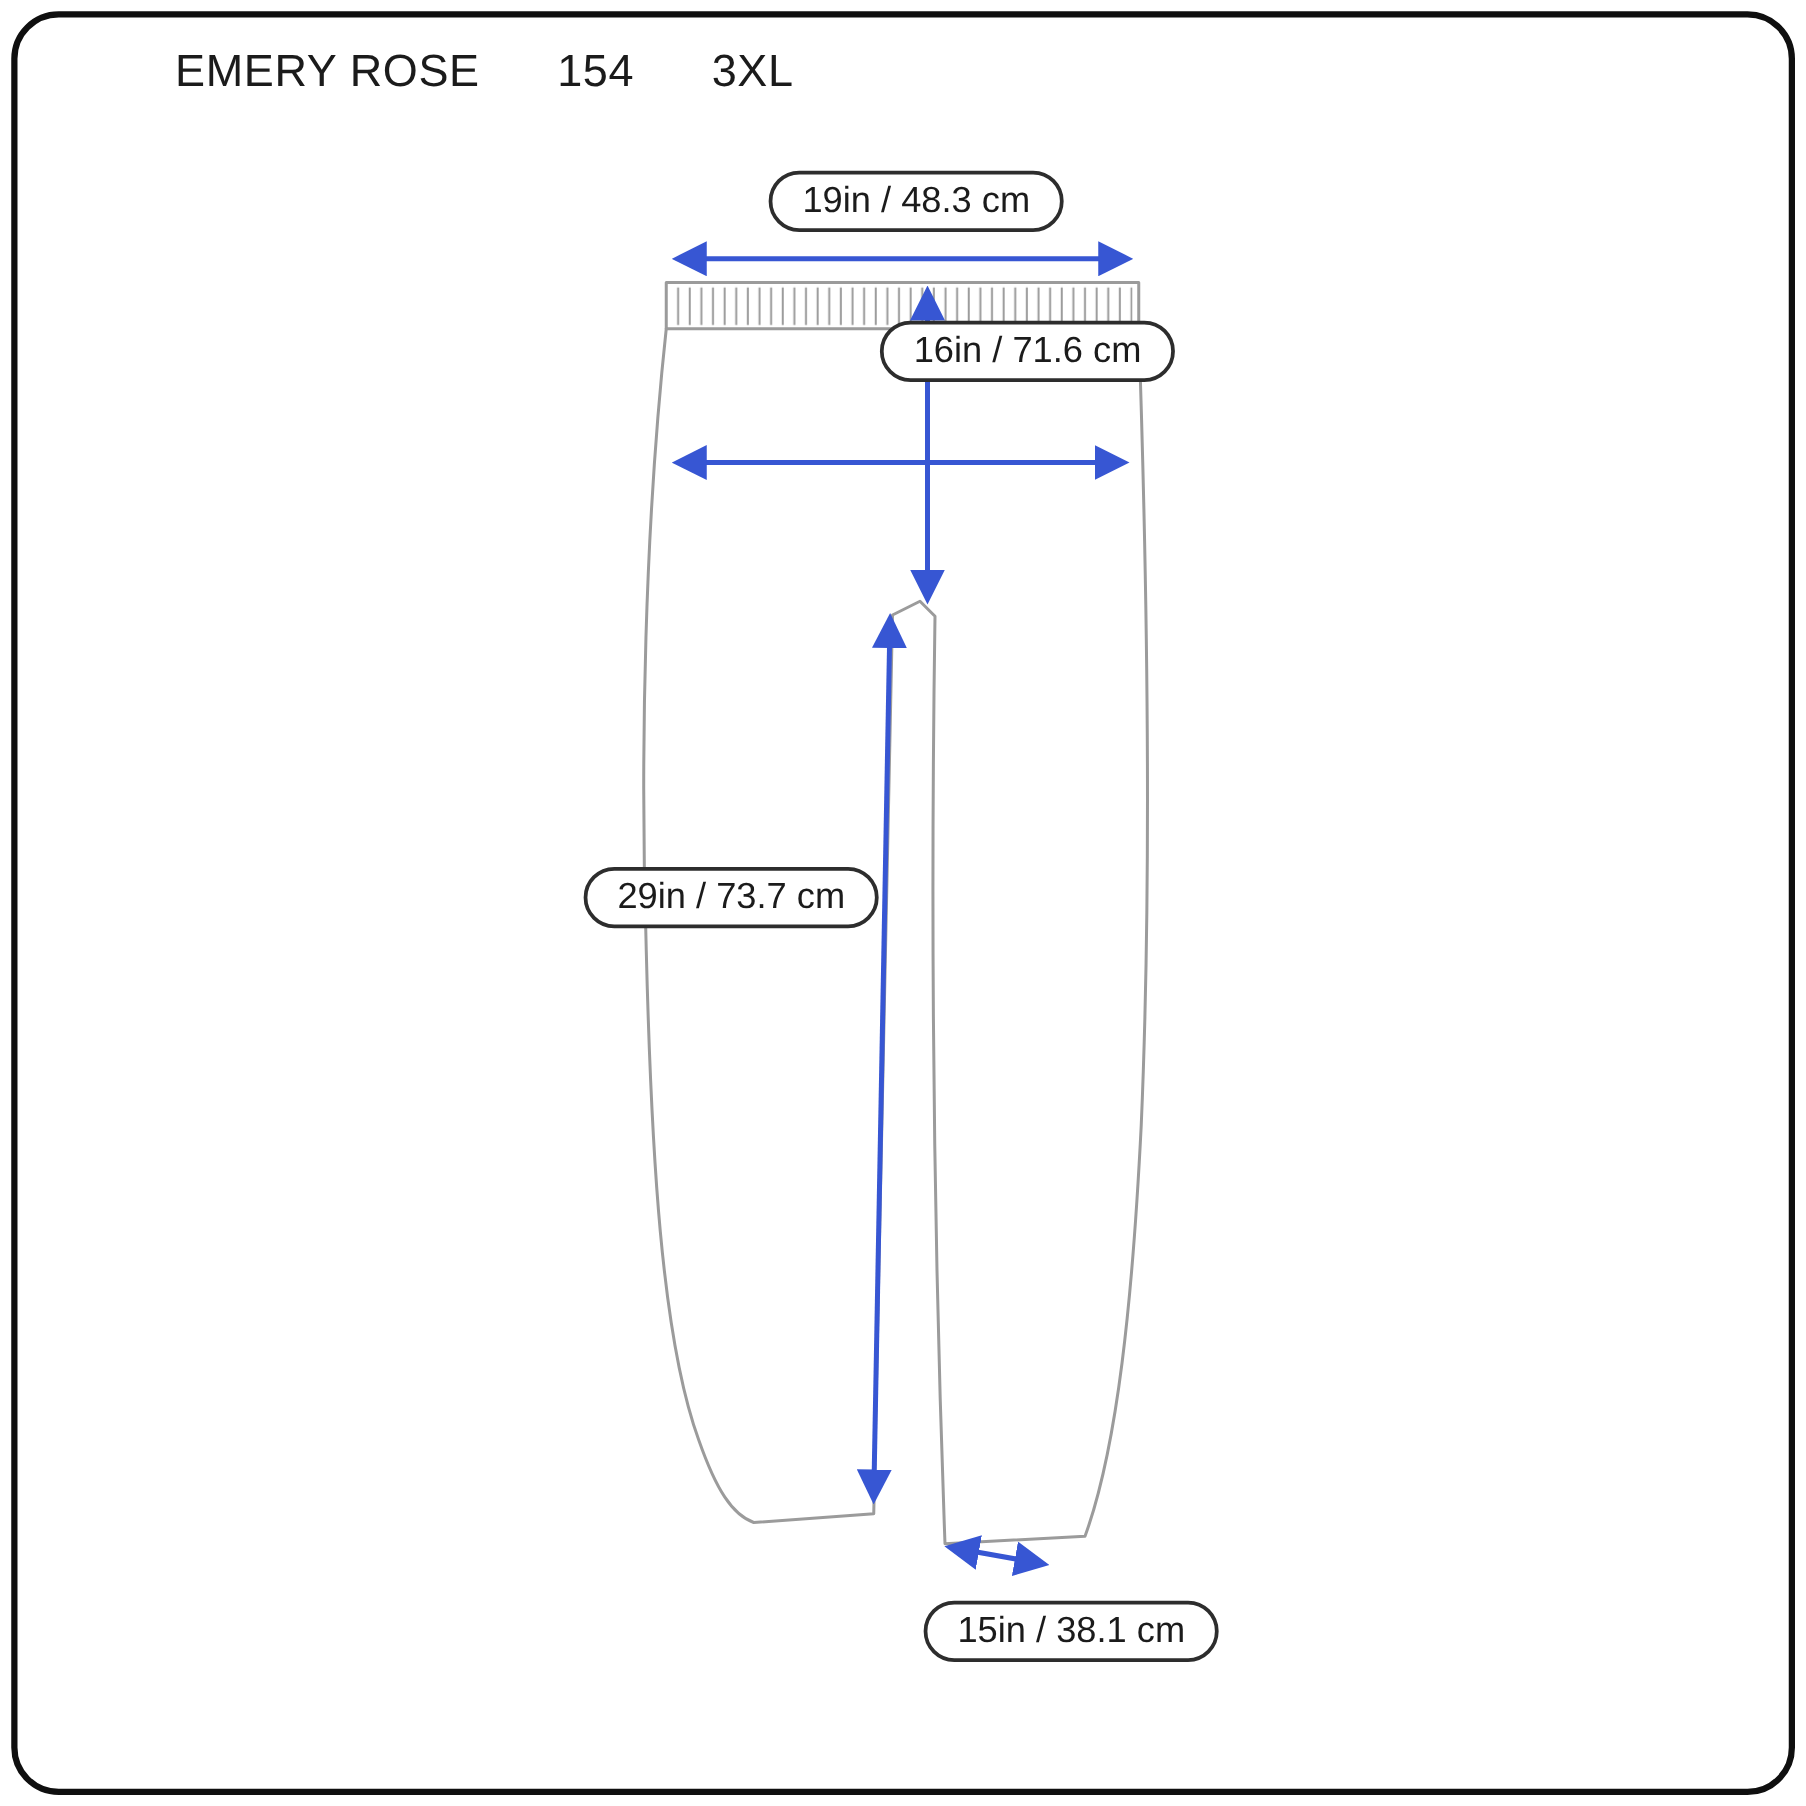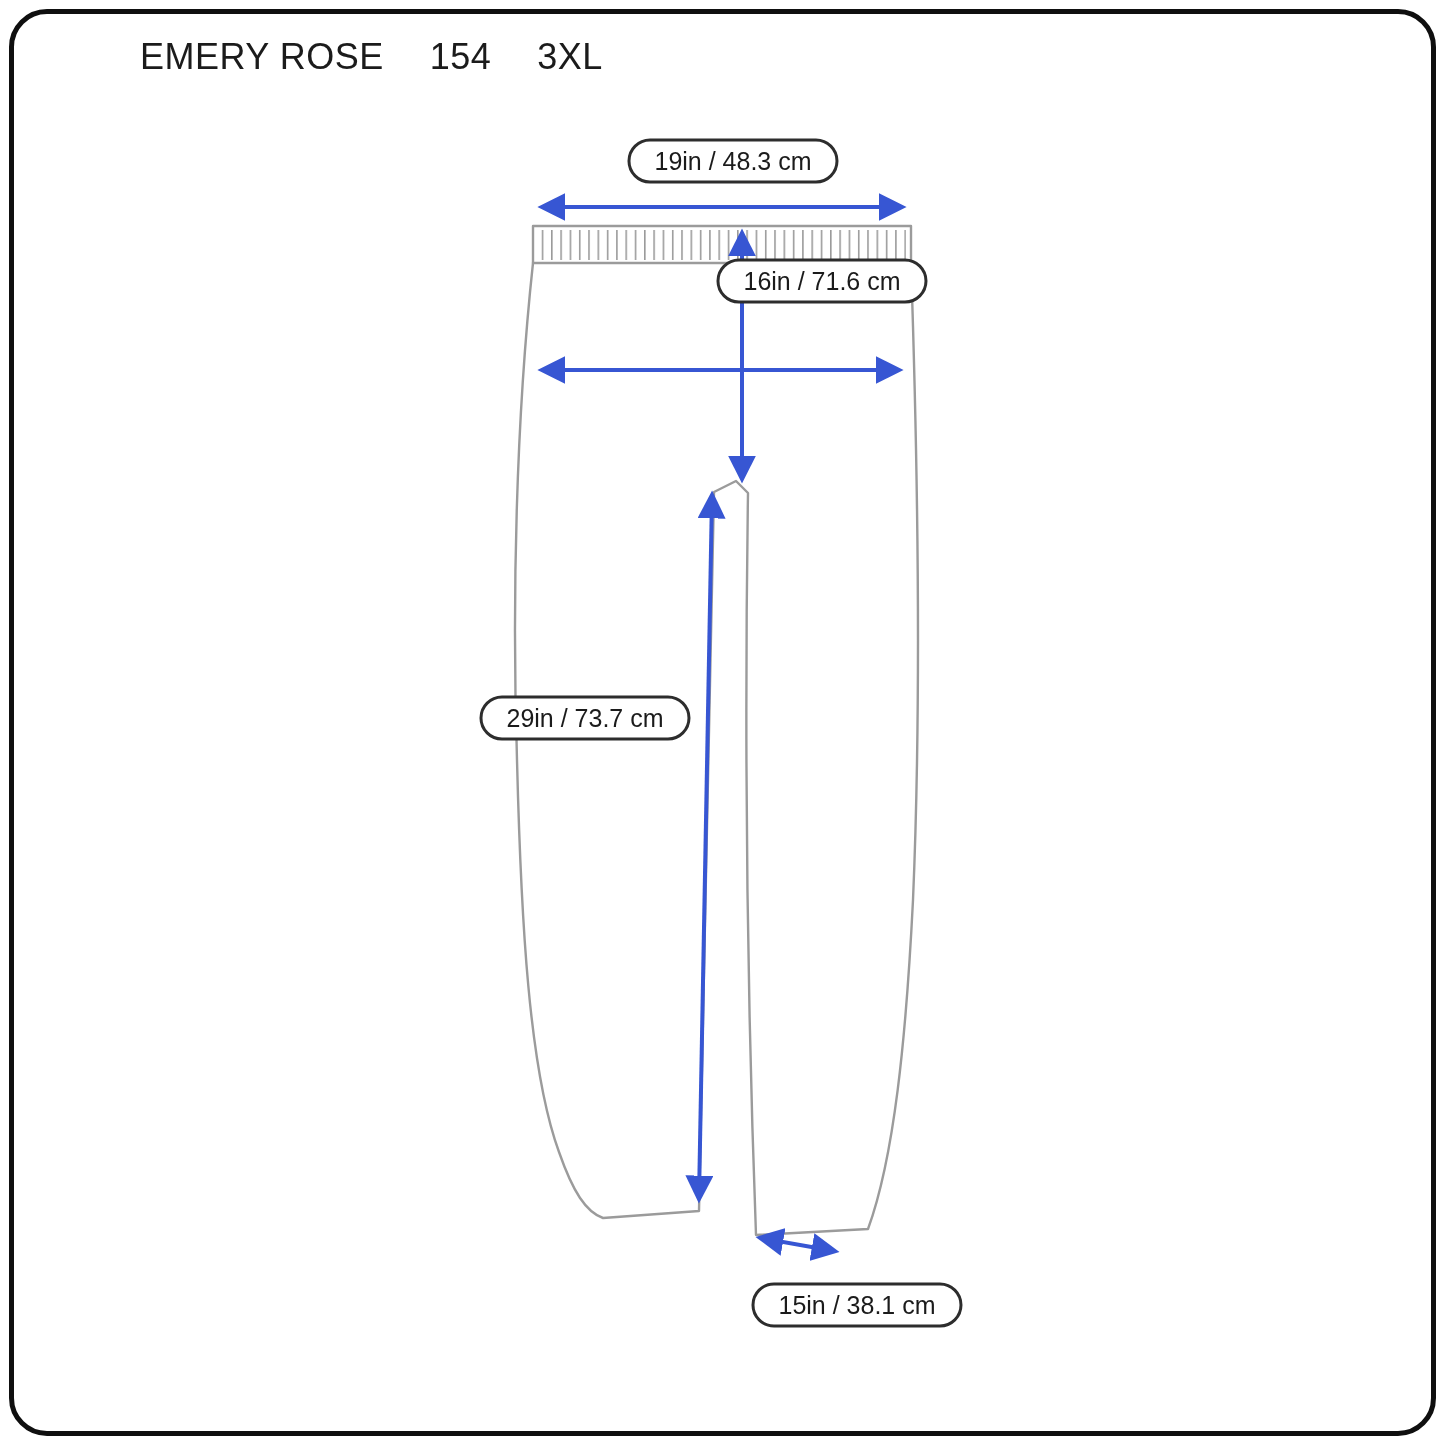--- a/index.html
+++ b/index.html
@@ -13,37 +13,37 @@
   body{font-family:"Liberation Sans","DejaVu Sans",sans-serif;color:var(--color-text);}
   .canvas{position:relative;width:1445px;height:1445px;background:#ffffff;overflow:hidden;}
   .frame{
     position:absolute;left:9px;top:9px;right:9px;bottom:9px;
     border:5px solid var(--color-frame);
     border-radius:38px;
     pointer-events:none;
   }
   .title{
     position:absolute;left:140px;top:36px;
-    display:flex;gap:46px;
+    display:flex;gap:62px;
     font-size:36px;font-weight:400;color:var(--color-text);
     letter-spacing:0.5px;
   }
   .diagram-svg{position:absolute;left:0;top:0;}
   .pants-line{stroke:var(--color-outline);stroke-width:2.4;fill:none;stroke-linejoin:round;stroke-linecap:round;}
   .pants-rib{stroke:var(--color-outline);stroke-width:1.6;}
   .arrow-line{stroke:var(--color-arrow);stroke-width:4;fill:none;}
   .arrow-head{fill:var(--color-arrow);}
   .pill{
     position:absolute;
     transform:translate(-50%,-50%);
     background:#ffffff;
     border:3px solid var(--color-pill_border);
     border-radius:48px;
     padding:5px 24px;
-    font-size:25px;
+    font-size:29px;
     white-space:nowrap;
     color:var(--color-text);
   }
 </style>
 </head>
 <body>
 
 <div class="canvas">
 
   <div class="frame"></div>

